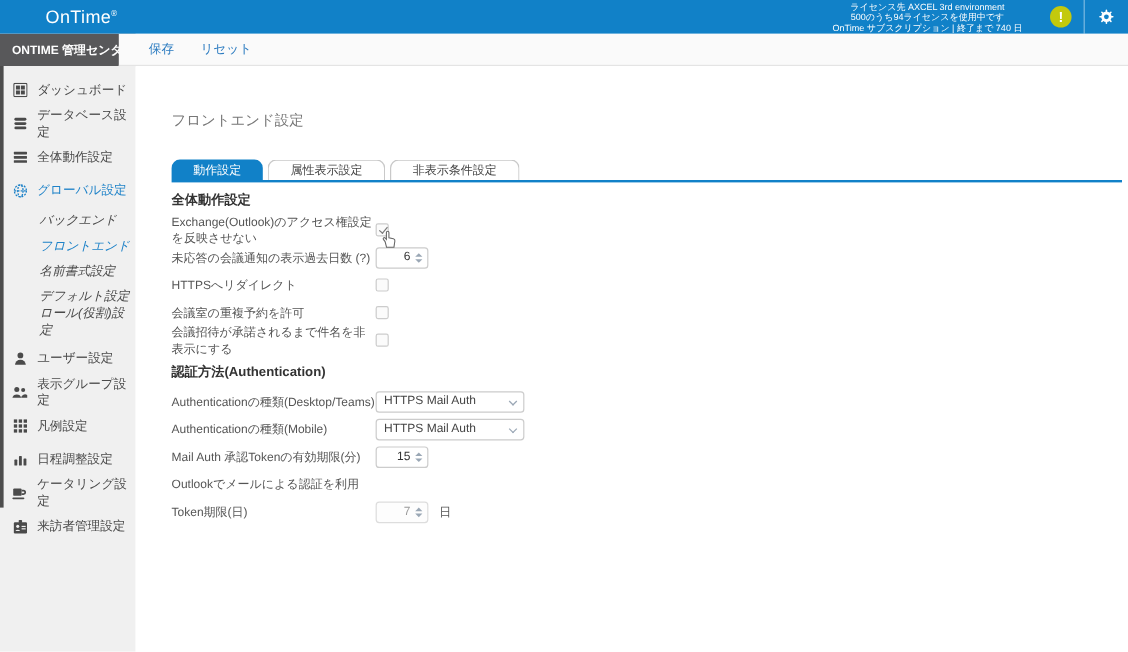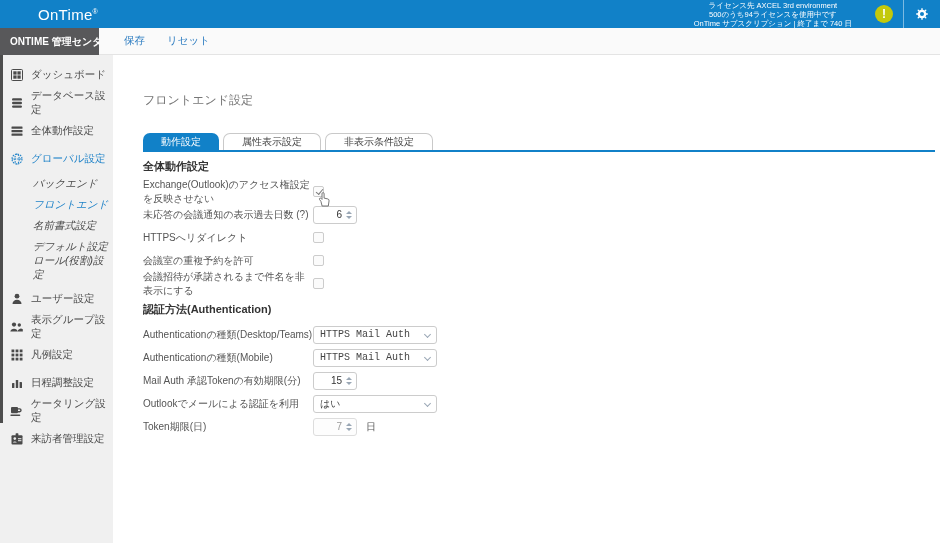--- a/index.html
+++ b/index.html
@@ -59,21 +59,21 @@
     background:#fff; display:flex; align-items:center; justify-content:flex-end; padding-right:14px;
     font-size:10px; color:#333; cursor:text; }
   .num-input.disabled { color:#999; border-color:#ddd; background:#fdfdfd; }
   .spin { position:absolute; right:4px; top:0; bottom:0; display:flex; flex-direction:column;
     justify-content:center; gap:2px; cursor:pointer; }
   .spin i { display:block; width:0; height:0; border-left:3px solid transparent; border-right:3px solid transparent; }
   .spin .up { border-bottom:3.5px solid #9aa7b5; }
   .spin .down { border-top:3.5px solid #9aa7b5; }
 
   .select { position:relative; width:124px; height:18px; border:1px solid #ccc; border-radius:3px;
-    background:#fff; display:flex; align-items:center; padding:0 16px 0 6px; font-size:10px; color:#444; cursor:pointer;font-family:Liberation Mono, monospace; }
+    background:#fff; display:flex; align-items:center; padding:0 16px 0 6px; font-size:10px; color:#444; cursor:pointer; }
   .select .chev { position:absolute; right:6px; top:5px; width:5px; height:5px;
     border-right:1.3px solid #9aa7b5; border-bottom:1.3px solid #9aa7b5; transform:rotate(45deg); }
   .suffix { font-size:10px; color:#555; margin-left:9px; }
 </style>
 </head>
 <body>
 
 <div class="topbar">
   <div class="logo"><span>OnTime</span><sup>®</sup></div>
   <div class="topbar-right">
@@ -303,24 +303,20 @@
       <span class="num-input">
         <span>15</span>
         <span class="spin">
             <i class="up"></i>
             <i class="down"></i>
           </span>
       </span>
     </div>
     <div class="form-row">
       <span class="form-label">Outlookでメールによる認証を利用</span>
-      <span class="select">
-        <span>はい</span>
-        <span class="chev"></span>
-      </span>
     </div>
     <div class="form-row">
       <span class="form-label">Token期限(日)</span>
       <span class="num-input disabled">
         <span>7</span>
         <span class="spin">
             <i class="up"></i>
             <i class="down"></i>
           </span>
       </span>

